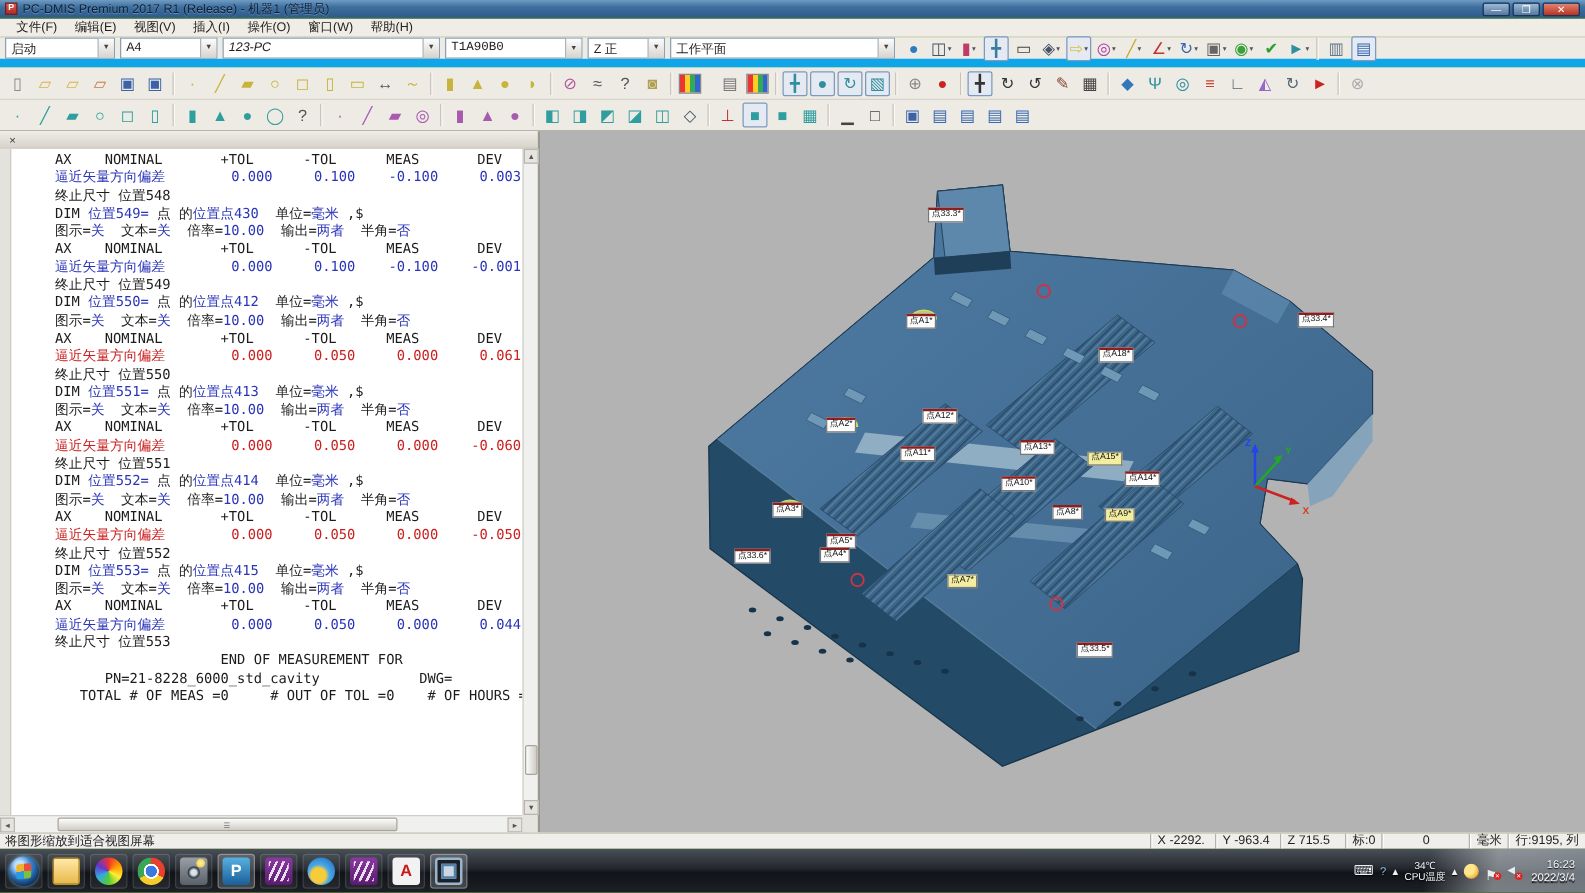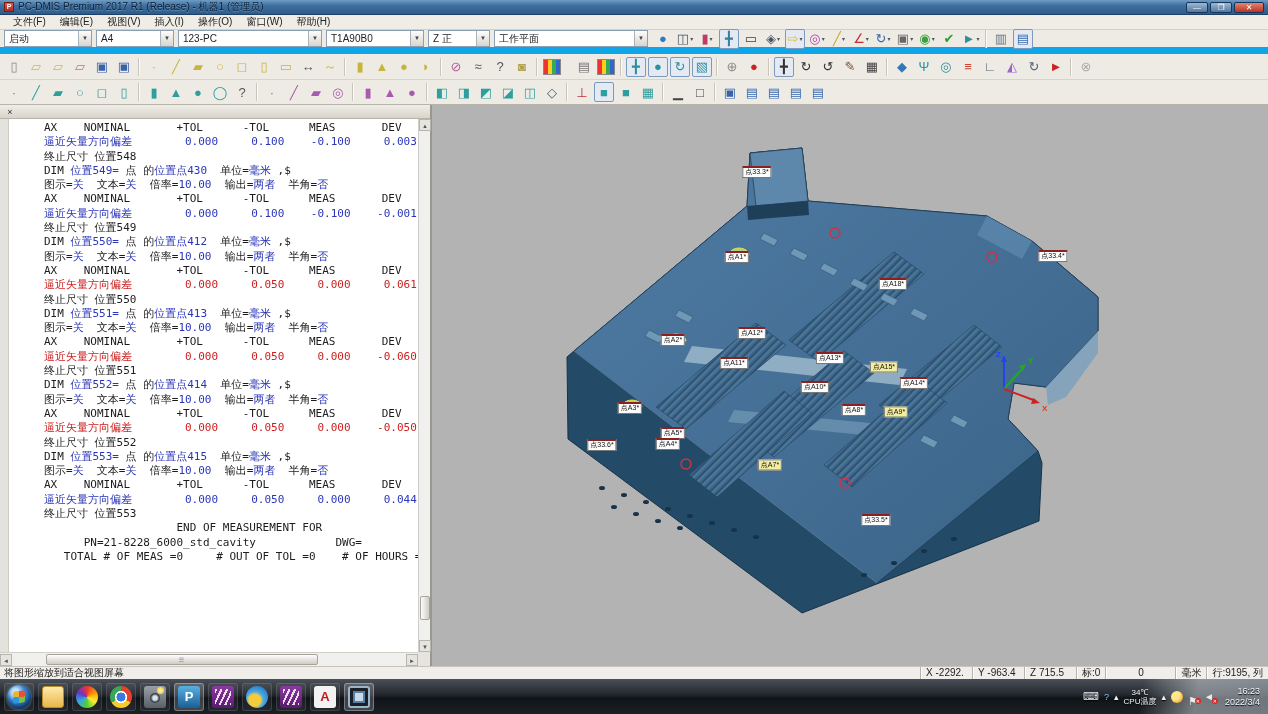--- a/index.html
+++ b/index.html
@@ -162,33 +162,33 @@
   <div id="comborow">
     <div id="combos" style="display:flex;align-items:center;">
         <div class="combo" style="width: 88px;">
           <span class="cval">启动</span>
           <span class="cbtn">▼</span>
         </div>
         <div class="combo" style="width: 78px;">
           <span class="cval">A4</span>
           <span class="cbtn">▼</span>
         </div>
-        <div class="combo" style="width: 144px;">
+        <div class="combo" style="width: 174px; font-style: italic;">
           <span class="cval">123-PC</span>
           <span class="cbtn">▼</span>
         </div>
-        <div class="combo" style="width: 98px;">
+        <div class="combo" style="width: 110px; font-family: Liberation Mono, monospace;">
           <span class="cval">T1A90B0</span>
           <span class="cbtn">▼</span>
         </div>
         <div class="combo" style="width: 62px;">
           <span class="cval">Z 正</span>
           <span class="cbtn">▼</span>
         </div>
-        <div class="combo" style="width: 154px; gap: 15px;">
+        <div class="combo" style="width: 180px; gap: 15px;">
           <span class="cval">工作平面</span>
           <span class="cbtn">▼</span>
         </div>
       </div>
     <div id="rowA-icons">
         <span class="tbi">
           <span style="color: rgb(46, 123, 196);">●</span>
         </span>
         <span class="tbi">
           <span style="color: rgb(68, 85, 102);">◫</span>

